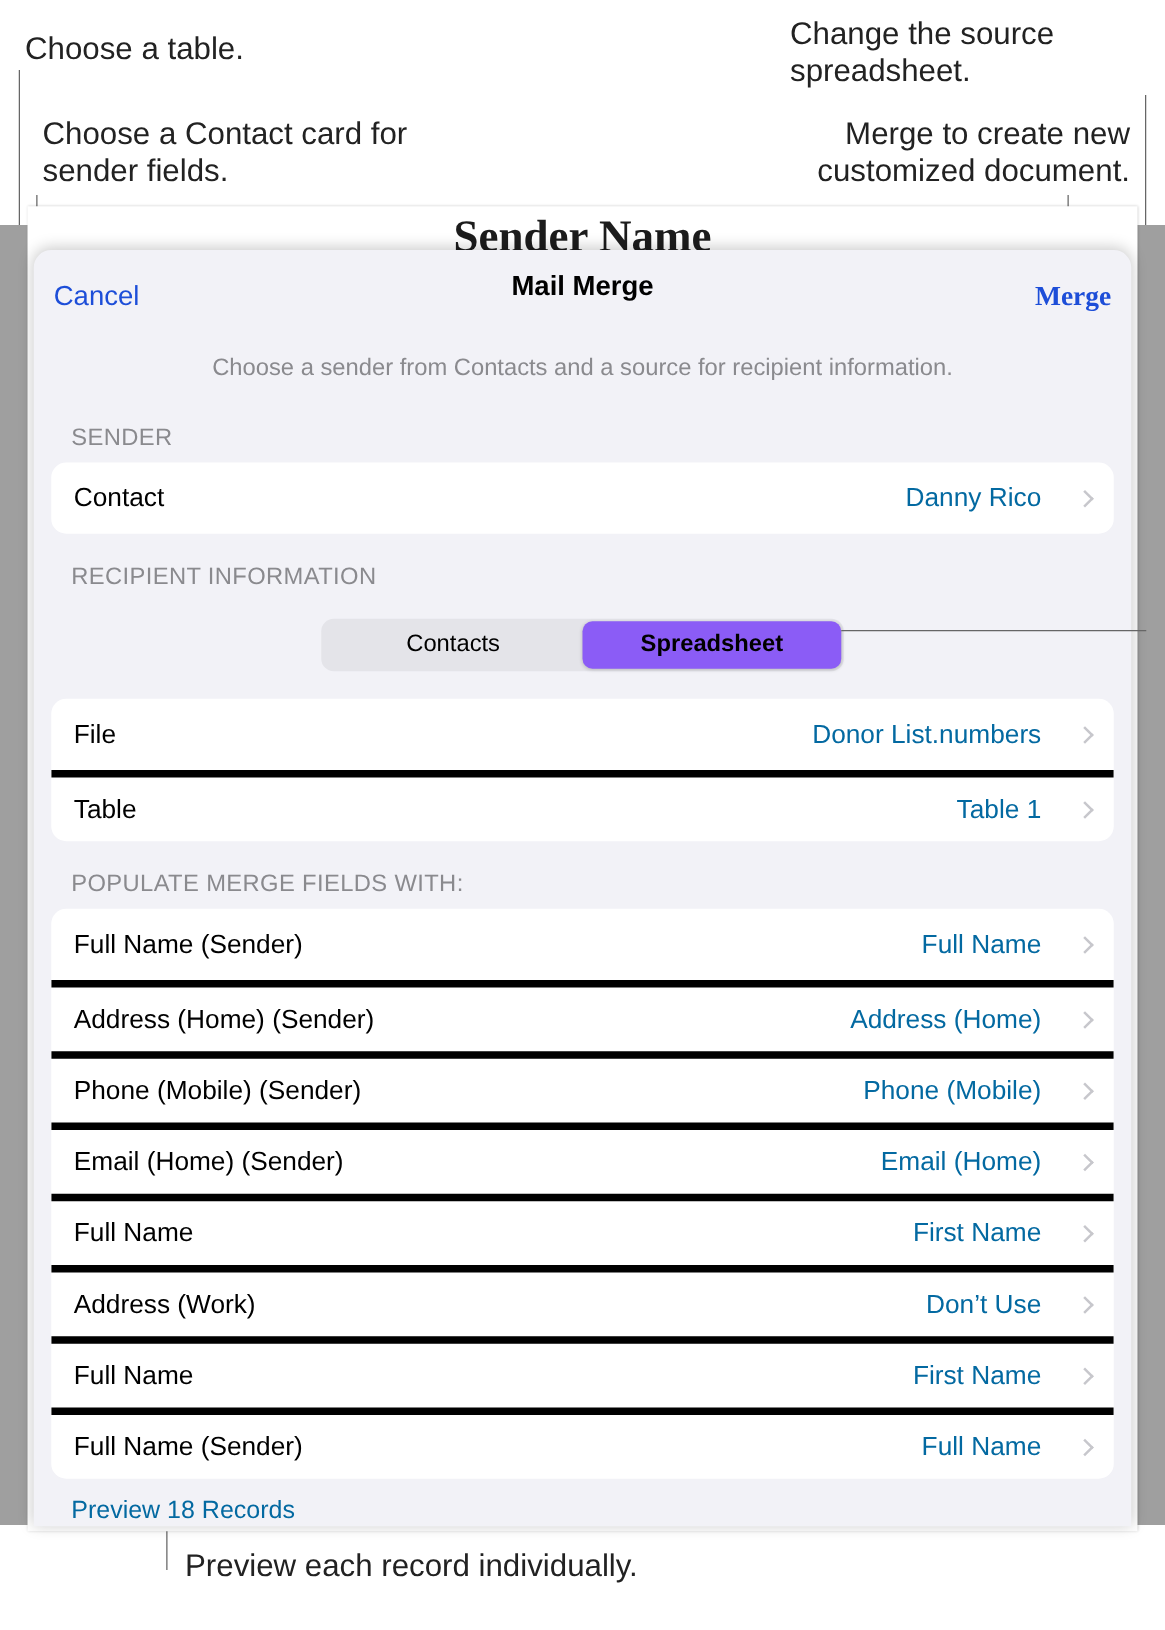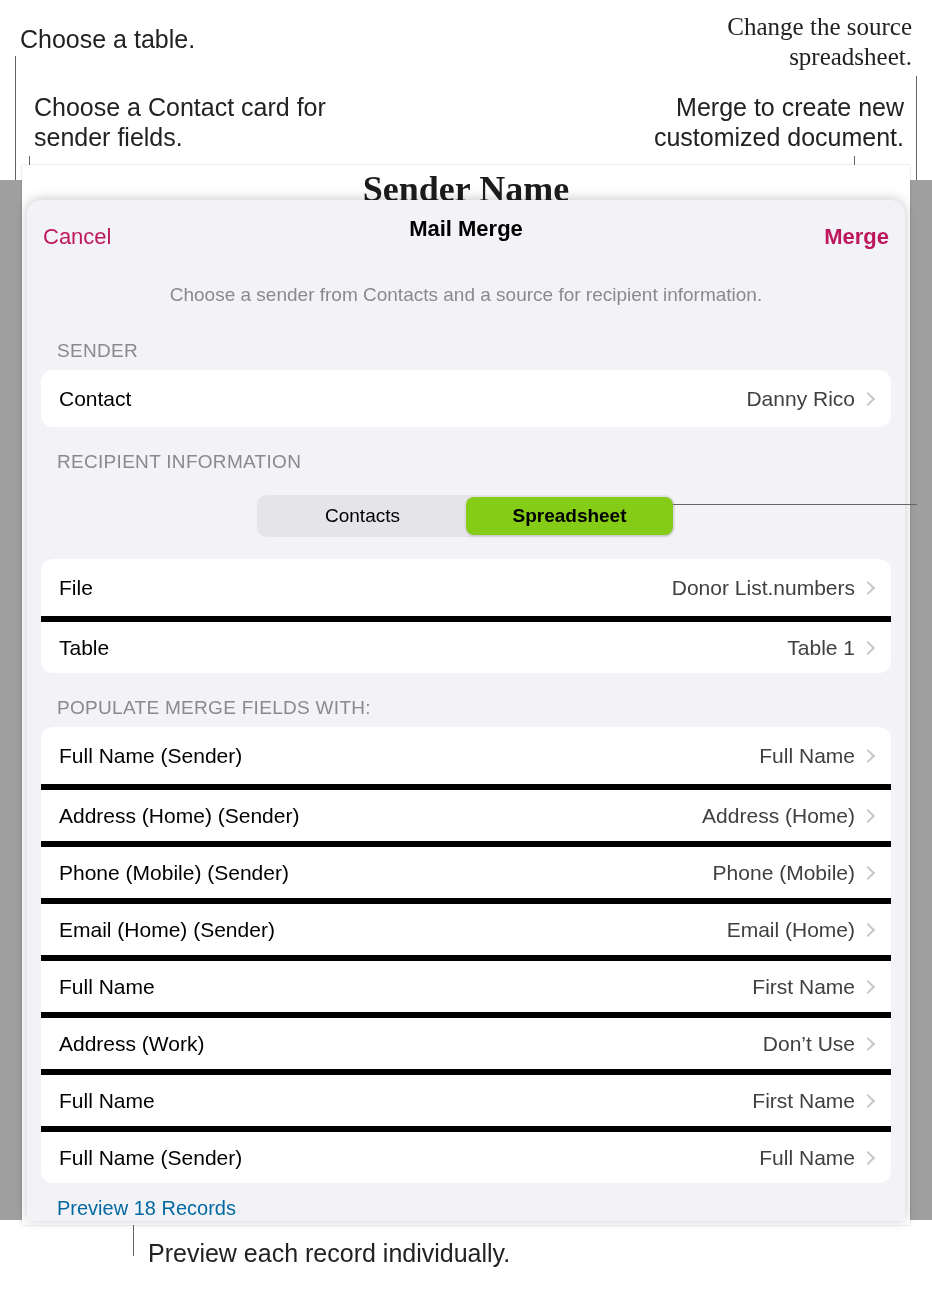--- a/index.html
+++ b/index.html
@@ -77,26 +77,26 @@
     font-size: 22px;
     font-weight: 600;
     color: #000;
   }
   .nav-left, .nav-right {
     position: absolute;
     top: 16px; bottom: 0;
     display: flex;
     align-items: center;
     font-size: 22px;
-    color: #be185d;
+    color: #1d4ed8;
     padding: 0 16px;
     cursor: pointer;
   }
   .nav-left { left: 0; }
-  .nav-right { right: 0; font-weight: 600; }
+  .nav-right { right: 0; font-weight: 600; font-family: Liberation Serif, serif; }
 
   .subtitle {
     text-align: center;
     font-size: 19px;
     color: #8a8a8e;
     padding: 26px 20px 10px;
   }
 
   .section-header {
     font-size: 19px;
@@ -115,21 +115,21 @@
   }
   .row {
     display: flex;
     align-items: center;
     min-height: 57px;
     padding: 0 18px;
     font-size: 21px;
   }
   .row + .row { border-top: 6px solid #000000; }
   .row-label { color: #000; flex: 1; }
-  .row-value { color: #404040; margin-right: 4px; text-align: right; }
+  .row-value { color: #0369a1; margin-right: 26px; text-align: right; }
   .chevron {
     color: #c7c7cc;
     width: 10px; height: 10px;
     border-right: 2.5px solid #c7c7cc;
     border-top: 2.5px solid #c7c7cc;
     transform: rotate(45deg);
     margin-left: 4px;
   }
 
   
@@ -149,21 +149,21 @@
   .segment {
     flex: 1;
     text-align: center;
     font-size: 19px;
     color: #000;
     padding: 8px 0;
     border-radius: 8px;
     cursor: pointer;
   }
   .segment.selected {
-    background: #84cc16;
+    background: #8b5cf6;
     font-weight: 600;
     box-shadow: 0 1px 3px rgba(0,0,0,0.18);
   }
 
   .preview-link {
     font-size: 20px;
     color: #0369a1;
     padding: 14px 30px 0;
     cursor: pointer;
   }
@@ -172,21 +172,21 @@
 <body>
 
 <div class="callout" style="left:20px; top:24px;">Choose a table.</div>
 <div class="callout-line v" style="left:15px; top:56px; height:580px;"></div>
 <div class="callout-line h" style="left:15px; top:636px; width:24px;"></div>
 
 <div class="callout" style="left:34px; top:92px; width:330px;">Choose a Contact card for sender fields.</div>
 <div class="callout-line v" style="left:29px; top:156px; height:228px;"></div>
 <div class="callout-line h" style="left:29px; top:384px; width:14px;"></div>
 
-<div class="callout" style="right:20px; top:12px; width:280px; text-align:right;font-family:Liberation Serif, serif;">Change the source spreadsheet.</div>
+<div class="callout" style="right:20px; top:12px; width:280px; ">Change the source spreadsheet.</div>
 <div class="callout-line v" style="right:15px; top:76px; height:428px;"></div>
 
 <div class="callout" style="right:28px; top:92px; width:320px; text-align:right;">Merge to create new customized document.</div>
 <div class="callout-line v" style="left:854px; top:156px; height:58px;"></div>
 
 <div class="callout" style="left:148px; top:1238px;">Preview each record individually.</div>
 <div class="callout-line v" style="left:133px; top:1214px; height:42px;"></div>
 
 <div class="doc-backdrop"></div>
 <div class="doc-page"></div>

